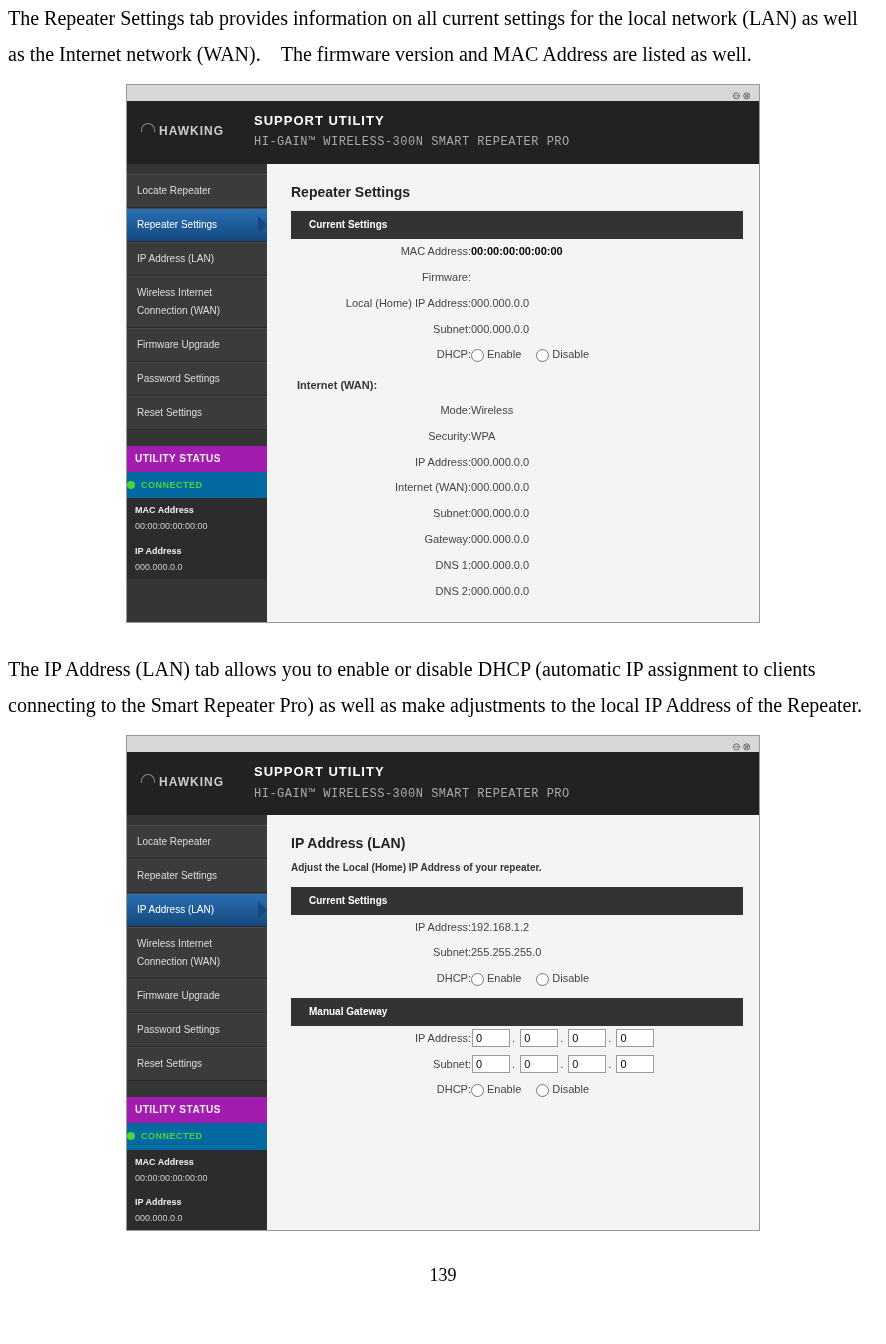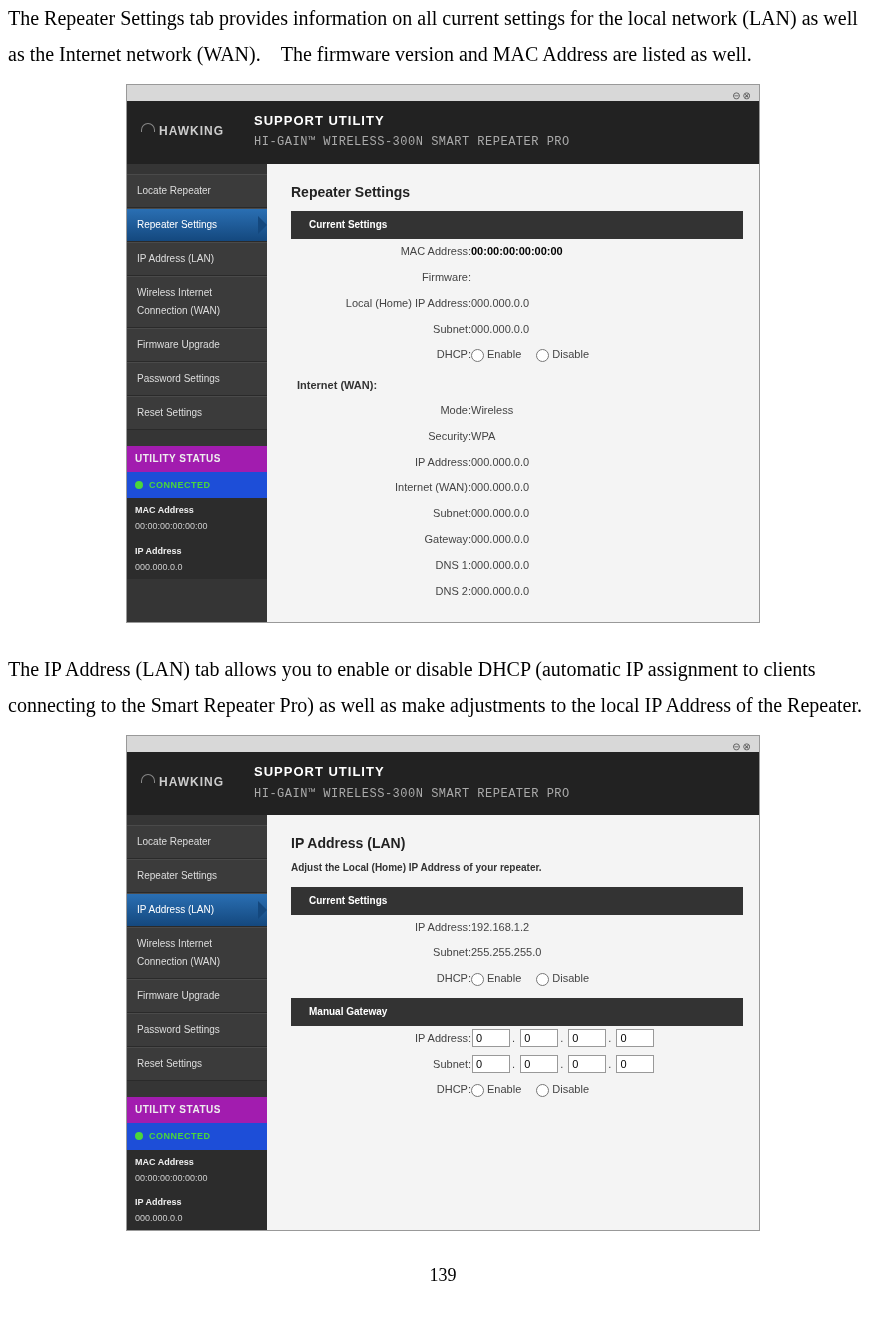--- a/index.html
+++ b/index.html
@@ -110,22 +110,22 @@
     }
     .side-status .hdr {
       background: #a21caf;
       color: #eee;
       font-size: 10px;
       font-weight: bold;
       padding: 4px 8px;
       letter-spacing: 0.5px;
     }
     .side-status .conn {
-      background: #1d4ed8;
-      padding: 5px 8px;
+      background: #0369a1;
+      padding: 5px 0;
       display: flex;
       align-items: center;
       gap: 6px;
     }
     .side-status .conn .dot {
       width: 8px; height: 8px; border-radius: 50%;
       background: #4bd63b;
     }
     .side-status .conn .txt {
       color: #4bd63b;

